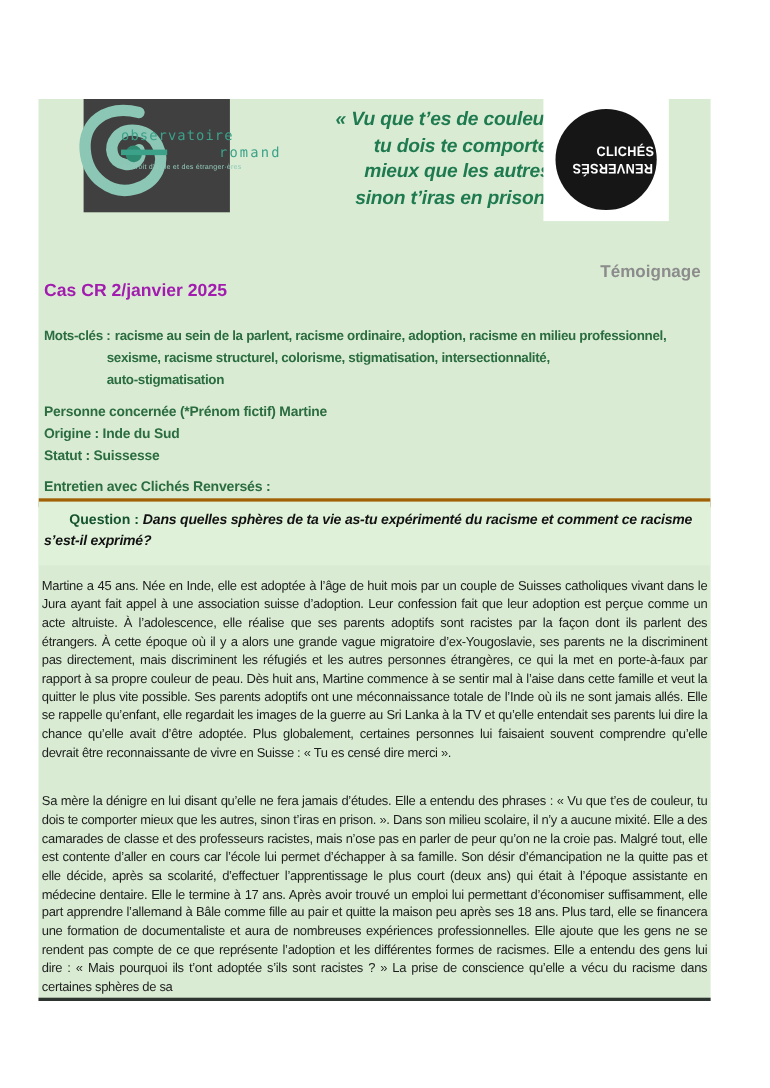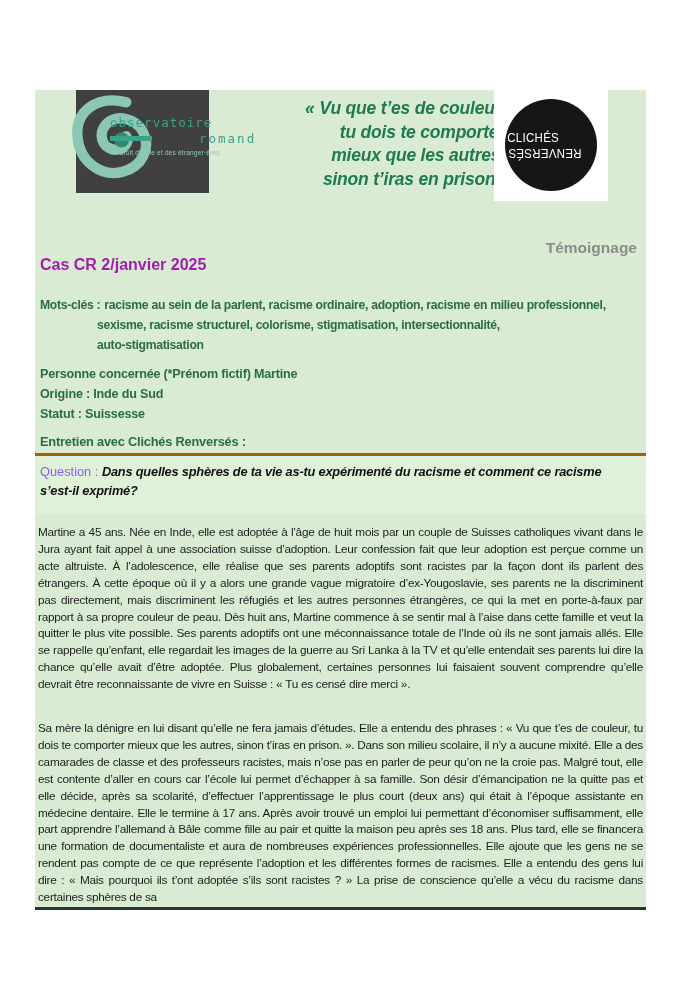--- a/index.html
+++ b/index.html
@@ -20,22 +20,22 @@
   .logo-line2{display:flex;align-items:center;font-family:"DejaVu Sans Mono",monospace;font-size:12.5px;color:#3ba189;letter-spacing:2px;margin-top:1px;gap:44px;}
   .logo-bar{display:inline-block;width:42px;height:5px;background:#3ba189;margin-right:3px;}
   .logo-tagline{font-size:6.5px;color:#93c9ba;margin-top:3px;letter-spacing:0.2px;white-space:nowrap;}
   .quote{
     position:absolute;left:168px;top:7px;width:302px;text-align:right;
     color:#1f7a50;font-weight:bold;font-style:italic;font-size:17.5px;line-height:23.5px;letter-spacing:-0.2px;
   }
   .badge-box{position:absolute;left:459px;top:-1px;width:114px;height:112px;background:#ffffff;
     display:flex;align-items:center;justify-content:center;}
   .badge-circle{width:92px;height:92px;background:#161616;border-radius:50%;
-    display:flex;flex-direction:column;align-items:flex-start;justify-content:center;
-    color:#ffffff;font-weight:normal;font-size:12.5px;letter-spacing:0.3px;}
+    display:flex;flex-direction:column;align-items:flex-end;justify-content:center;
+    color:#ffffff;font-weight:bold;font-size:12.5px;letter-spacing:0.3px;}
   .badge-line1{transform:scaleX(.92);}
   .badge-line2{transform:rotate(180deg) scaleX(.92);margin-top:1px;}
   
   .temoignage{position:absolute;right:9px;top:135px;color:#8c8c8c;font-weight:bold;font-size:15.5px;margin-top:14px;}
   .case-id{position:absolute;left:5px;top:166px;color:#a21caf;font-weight:bold;font-size:16px;}
   .keywords{
     position:absolute;left:5px;top:205px;width:598px;box-sizing:border-box;
     color:#2b6c41;font-weight:bold;font-size:12.2px;line-height:20px;letter-spacing:-0.3px;
     padding-left:57px;
   }
@@ -44,21 +44,21 @@
   .person{top:277px;} .origin{top:297px;} .status{top:317px;}
   .interview-heading{
     position:absolute;left:0;right:0;top:344px;padding:0 0 4px 5px;
     border-bottom:8px solid #a16207;color:#2b6c41;font-weight:bold;font-size:12.8px;letter-spacing:-0.2px;
   }
   
   .question-row{
     position:absolute;left:0;right:0;top:366px;height:58px;background:#dff1d9;
     box-sizing:border-box;padding:7px 10px 0 5px;font-size:12.8px;line-height:18.5px;
   }
-  .q-label{color:#8b5cf6;font-weight:normal;}
+  .q-label{color:#14532d;font-weight:bold;margin-left:23px;}
   .q-text{color:#121212;font-weight:bold;font-style:italic;letter-spacing:-0.2px;}
   
   .para{
     position:absolute;left:3px;width:605px;margin:0;text-align:justify;
     color:#1d1d1d;font-size:11.8px;line-height:16.9px;letter-spacing:-0.28px;
   }
   .para1{top:434px;}
   .para2{top:630px;}
 </style>
 </head>

